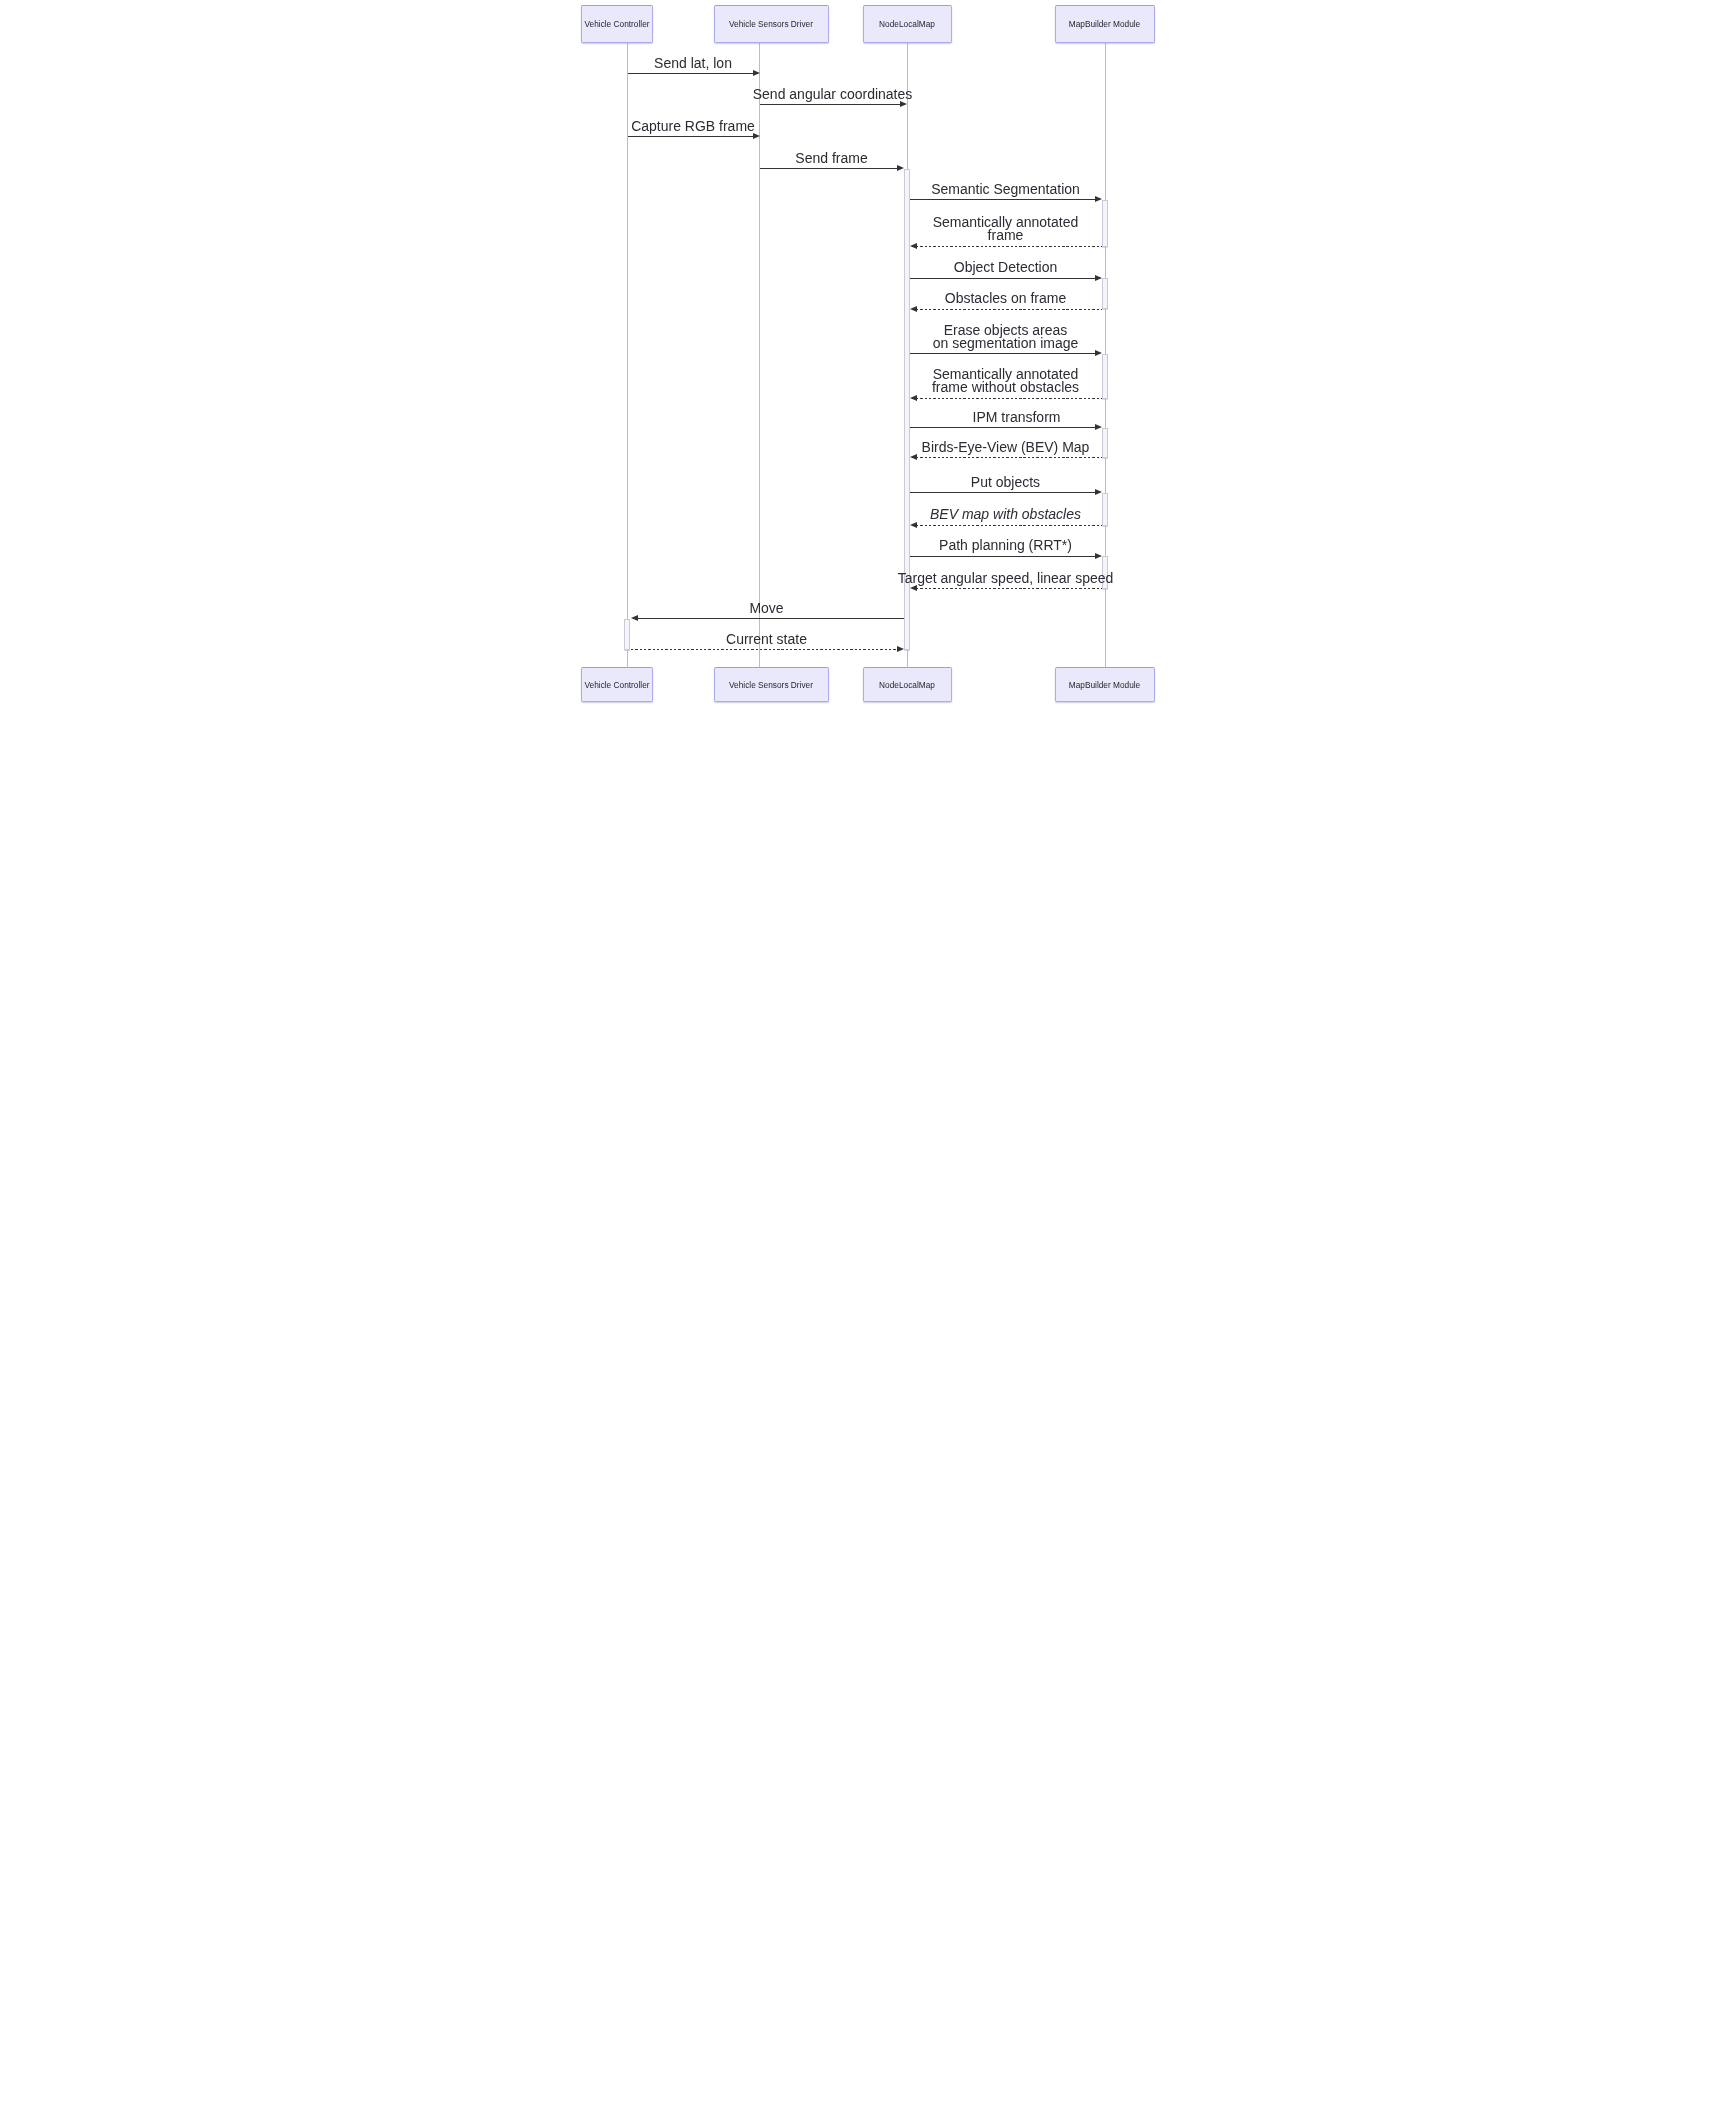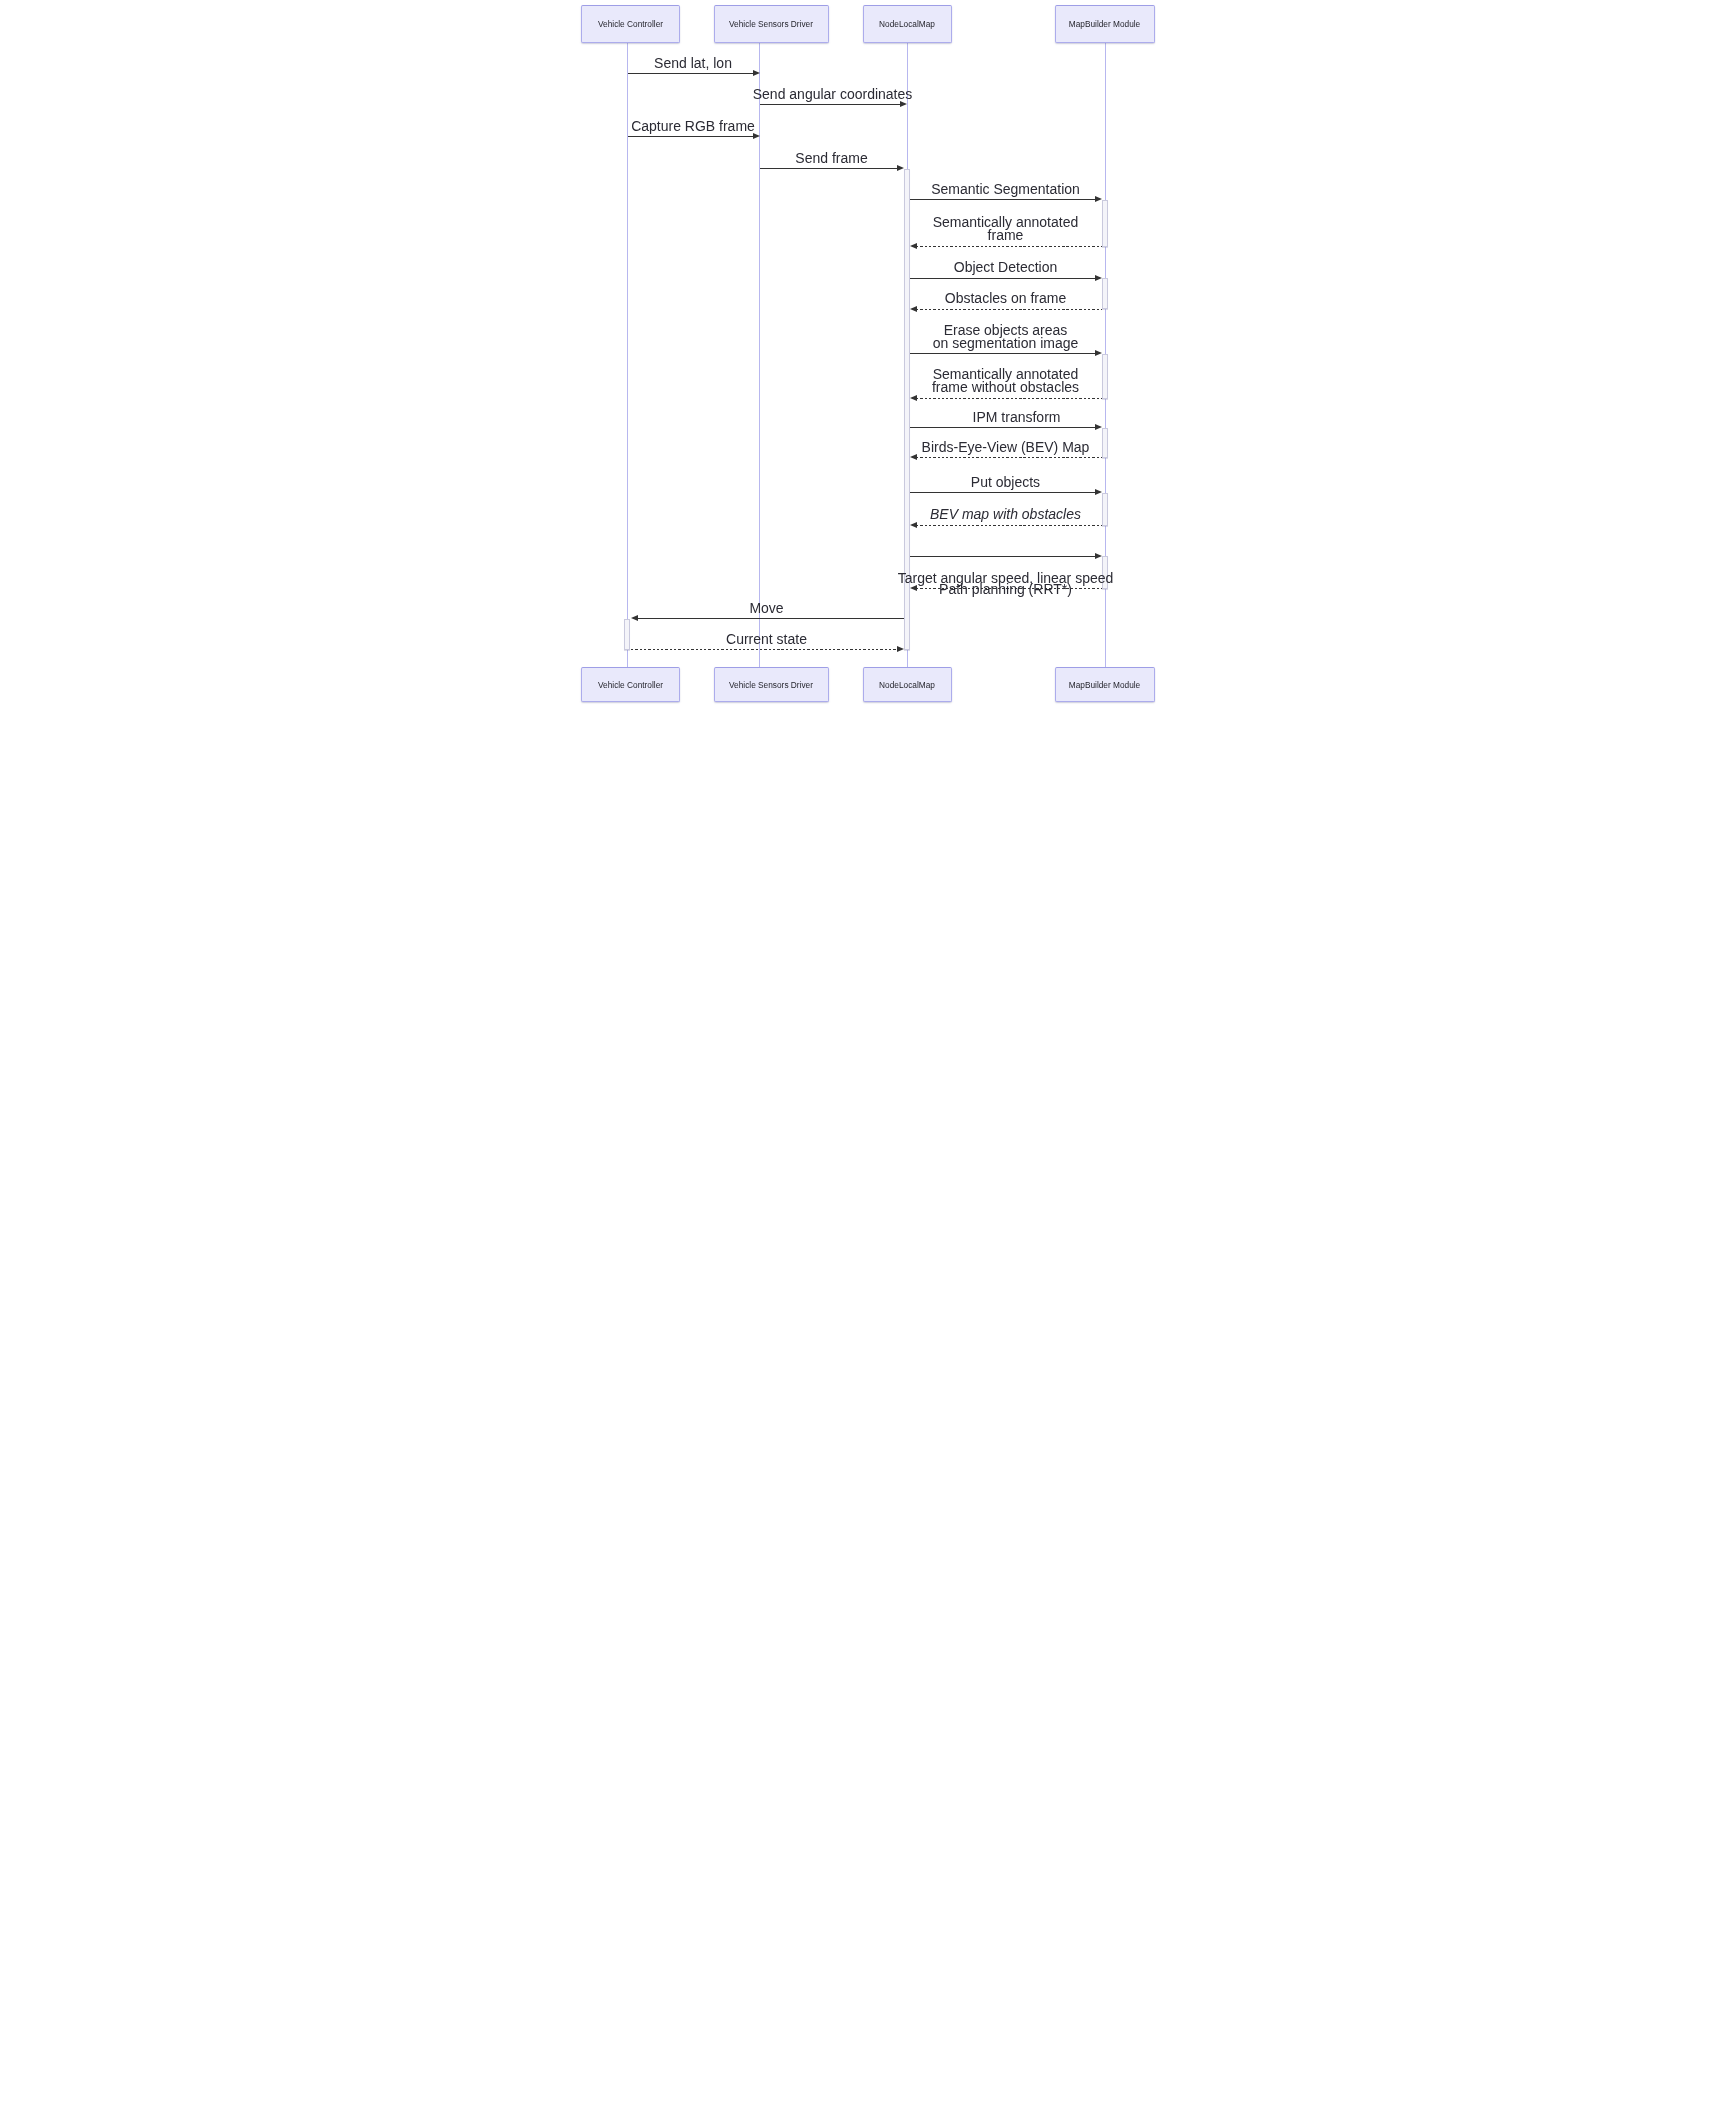--- a/index.html
+++ b/index.html
@@ -55,21 +55,21 @@
     background:#e9e9fb;
     border:0.7px solid #acacec;
     border-top:1.5px solid #9e9ee6;
     border-radius:2px;
     display:flex;align-items:center;justify-content:center;
     font-size:8.3px;color:#26262e;
     box-shadow:0 1px 1.5px rgba(110,110,150,0.35);
     box-sizing:border-box;
     z-index:5;
   }
-  .a0{left:3.5px;width:99px}
+  .a0{left:3.5px;width:72px}
   .a1{left:136px;width:115px}
   .a2{left:285px;width:89px}
   .a3{left:477px;width:100px}
   .top-row{top:4.5px;height:38px}
   .bottom-row{top:667px;height:35px}
 </style>
 </head>
 <body>
 
 <div class="diagram">
@@ -130,21 +130,21 @@
       <div class="head-left" style="top: 454px; left: 332px;"></div>
       <div class="msg-label" style="left: 313px; top: 441px;">Birds-Eye-View (BEV) Map</div>
       <div class="msg-line-solid" style="left: 332px; width: 186px; top: 492px;"></div>
       <div class="head-right" style="top: 489px; left: 517px;"></div>
       <div class="msg-label" style="left: 313px; top: 476px;">Put objects</div>
       <div class="msg-line-dashed" style="left: 338px; width: 186px; top: 525px;"></div>
       <div class="head-left" style="top: 522px; left: 332px;"></div>
       <div class="msg-label" style="left: 313px; top: 508px; font-style: italic;">BEV map with obstacles</div>
       <div class="msg-line-solid" style="left: 332px; width: 186px; top: 556px;"></div>
       <div class="head-right" style="top: 553px; left: 517px;"></div>
-      <div class="msg-label" style="left: 313px; top: 539px; margin-top: 44px;">Path planning (RRT*)</div>
+      <div class="msg-label" style="left: 313px; top: 539px;">Path planning (RRT*)</div>
       <div class="msg-line-dashed" style="left: 338px; width: 186px; top: 588px;"></div>
       <div class="head-left" style="top: 585px; left: 332px;"></div>
       <div class="msg-label" style="left: 313px; top: 572px;">Target angular speed, linear speed</div>
       <div class="msg-line-solid" style="left: 58px; width: 268px; top: 618px;"></div>
       <div class="head-left" style="top: 615px; left: 53px;"></div>
       <div class="msg-label" style="left: 74px; top: 602px;">Move</div>
       <div class="msg-line-dashed" style="left: 53px; width: 268px; top: 649px;"></div>
       <div class="head-right" style="top: 646px; left: 319px;"></div>
       <div class="msg-label" style="left: 74px; top: 633px;">Current state</div>
     </div>

